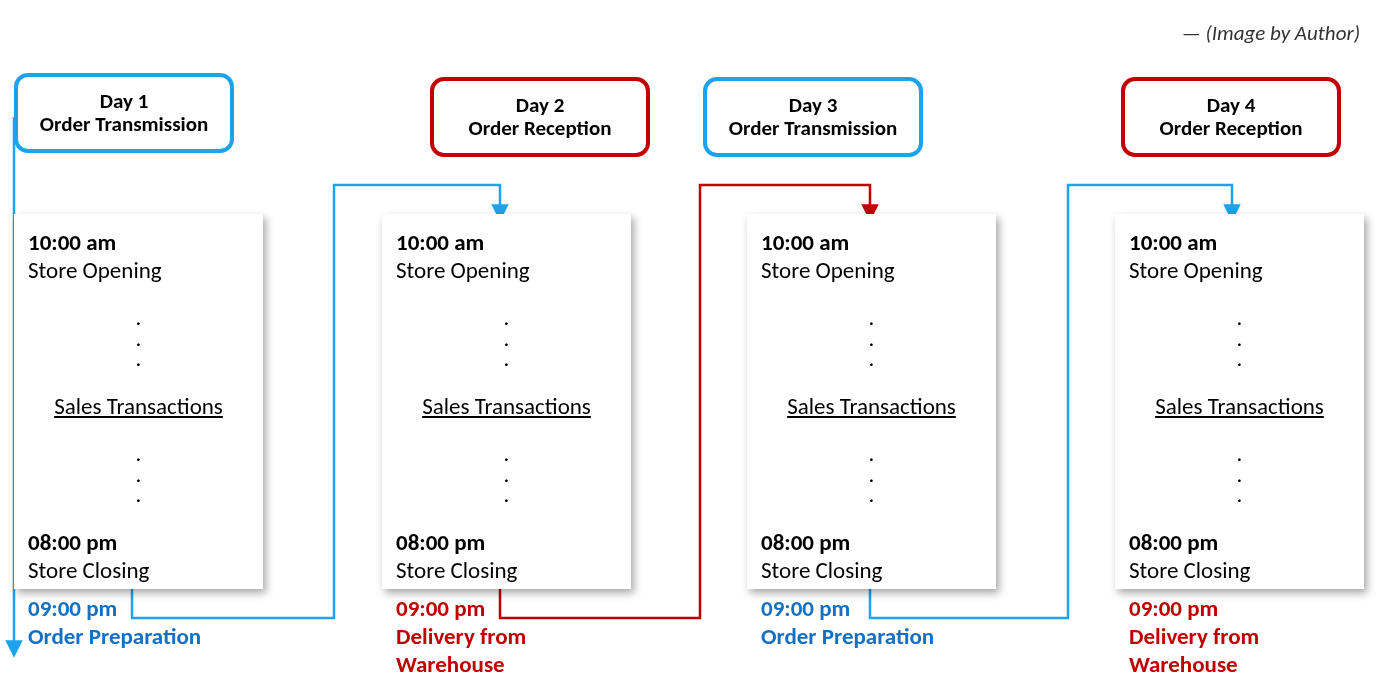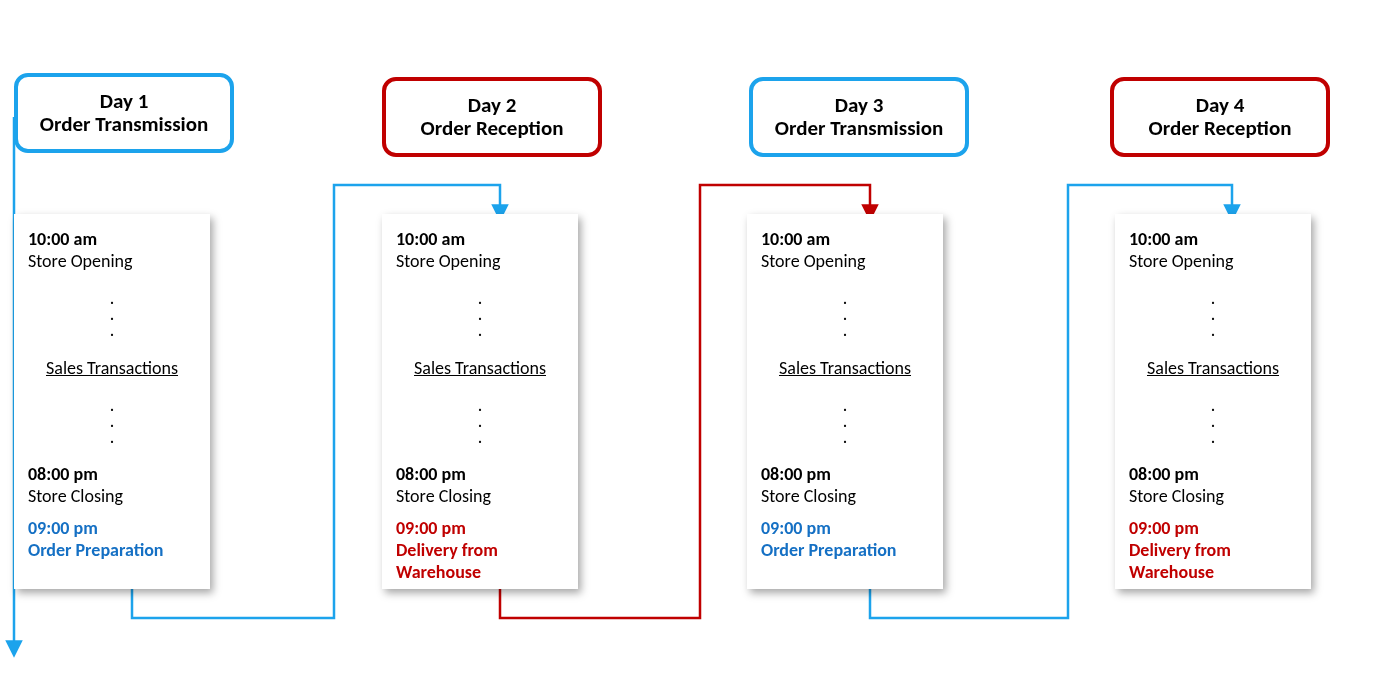--- a/index.html
+++ b/index.html
@@ -30,31 +30,31 @@
     font-size: 21px;
     line-height: 1.1;
     font-weight: 600;
     text-align: center;
     padding: 6px 8px;
   }
   .day-header .line1 { font-weight: 700; }
   .day-header .line2 { font-weight: 700; }
 
   .blue-border { border-color: #1ca3ec; }
-  .red-border  { border-color: #c00000; }
+  .red-border  { border-color: #c00000; margin-left: 48px; }
 
   .card {
     position: absolute;
-    width: 196px;
+    width: 249px;
     height: 375px;
     background: #fff;
     border: none;
     box-shadow: 3px 4px 8px rgba(0,0,0,0.35);
     padding: 14px 14px 10px 14px;
-    font-size: 18px;
+    font-size: 23px;
   }
   .card .line { margin: 0; }
   .card .bold { font-weight: 700; }
   .card .center { text-align: center; text-decoration: underline; }
   .card .dots { text-align: center; line-height: 0.9; }
   .card .spacer { height: 10px; }
   .card .evt-blue { color: #1570c4; font-weight: 600; }
   .card .evt-red  { color: #c00000; font-weight: 600; }
 
   .caption {
@@ -93,25 +93,25 @@
   </svg>
 
   <div class="day-header blue-border" style="left:14px;  top:73px">
     <div class="line1">Day 1</div>
     <div class="line2">Order Transmission</div>
   </div>
   <div class="day-header red-border" style="left:382px; top:77px">
     <div class="line1">Day 2</div>
     <div class="line2">Order Reception</div>
   </div>
-  <div class="day-header blue-border" style="left:749px; top:77px">
+  <div class="day-header blue-border" style="left:703px; top:77px">
     <div class="line1">Day 3</div>
     <div class="line2">Order Transmission</div>
   </div>
-  <div class="day-header red-border" style="left:1110px;top:77px">
+  <div class="day-header red-border" style="left:1073px;top:77px">
     <div class="line1">Day 4</div>
     <div class="line2">Order Reception</div>
   </div>
 
   <div class="card" style="left:14px;  top:214px">
     <p class="line bold">10:00 am</p>
     <p class="line">Store Opening</p>
     <p class="dots">.<br>.<br>.</p>
     <p class="line center">Sales Transactions</p>
     <p class="dots">.<br>.<br>.</p>
@@ -154,13 +154,14 @@
     <p class="dots">.<br>.<br>.</p>
     <p class="line center">Sales Transactions</p>
     <p class="dots">.<br>.<br>.</p>
     <p class="line bold">08:00 pm</p>
     <p class="line">Store Closing</p>
     <div class="spacer"></div>
     <p class="line evt-red bold">09:00 pm</p>
     <p class="line evt-red">Delivery from Warehouse</p>
   </div>
 
+  <div class="caption">— (Image by Author)</div>
 </div>
 
 </body></html>

